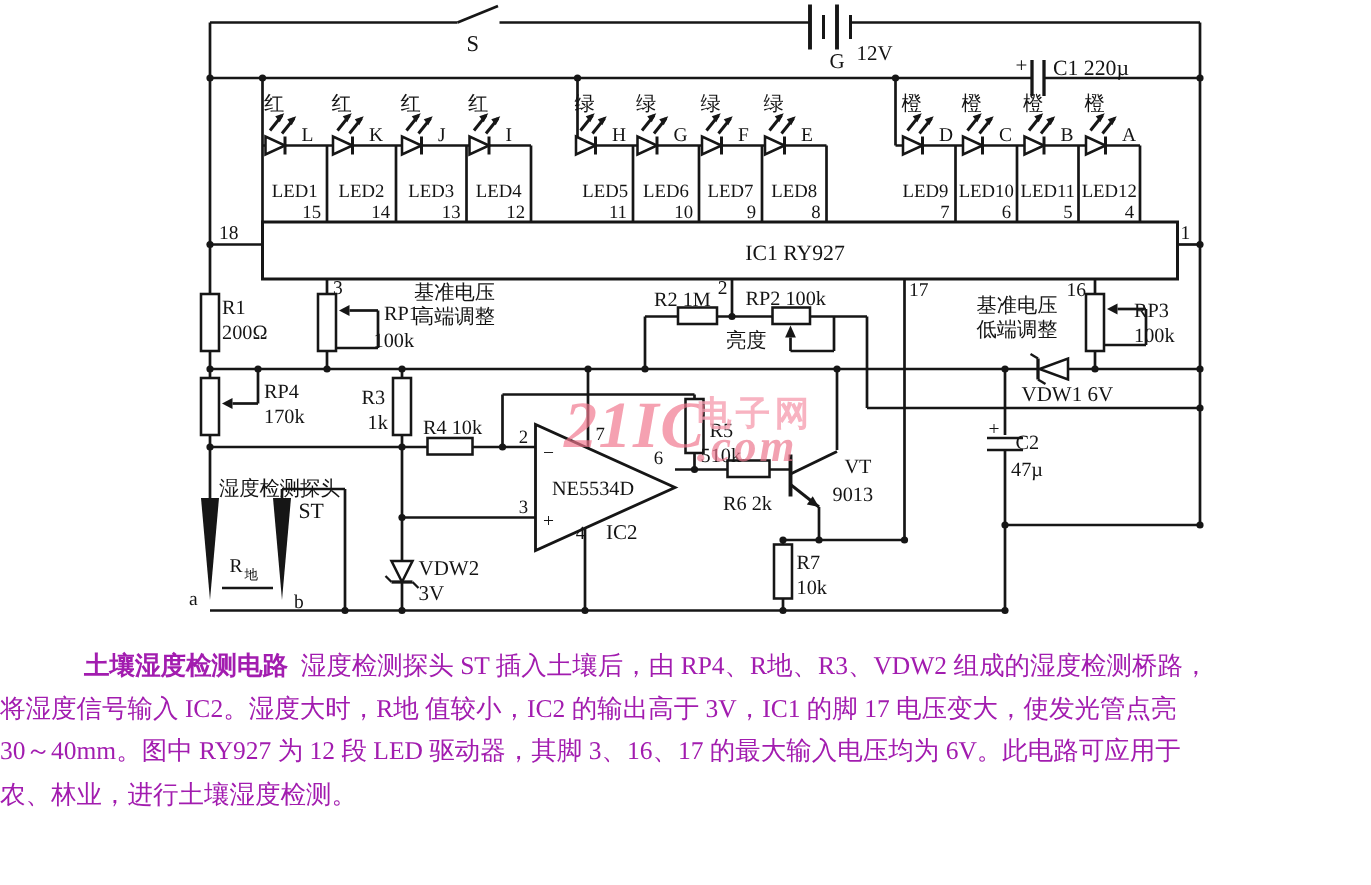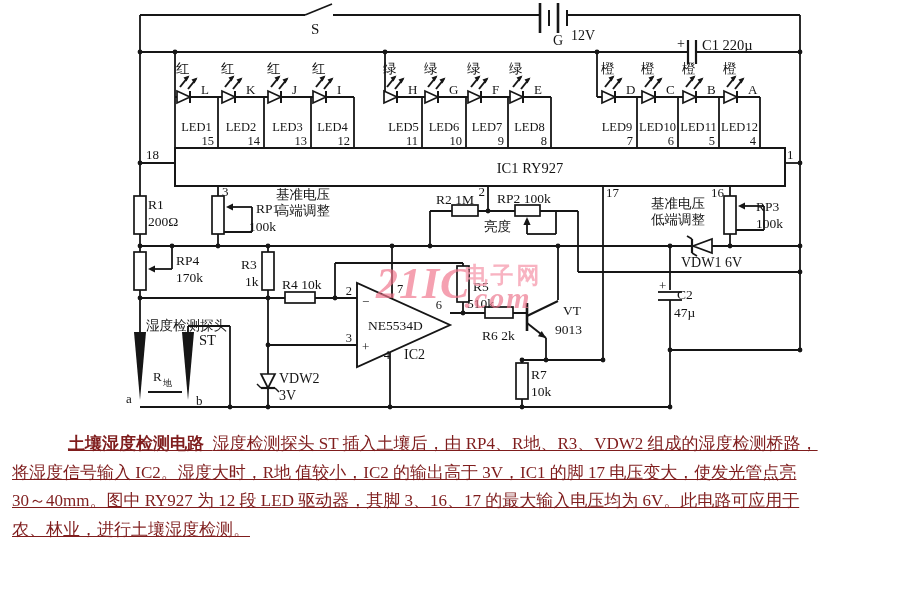--- a/index.html
+++ b/index.html
@@ -8,21 +8,21 @@
   #circuit{position:absolute;left:0;top:0;}
   .wm{position:absolute;left:376px;top:262px;display:flex;align-items:flex-start;
       pointer-events:none;opacity:.85;line-height:1;}
   .wm .big{font-size:44px;font-weight:bold;font-style:italic;color:rgba(240,118,140,.8);
            letter-spacing:1px;}
   .wm .col{margin-left:-6px;margin-top:2px;}
   .wm .cn{display:block;font-size:23px;font-weight:bold;color:rgba(246,160,178,.95);
           letter-spacing:3px;}
   .wm .com{display:block;font-size:30px;font-weight:bold;font-style:italic;
            color:rgba(236,118,140,.8);margin-top:-4px;letter-spacing:2px;}
-  .desc{position:absolute;left:12px;top:430px;width:902px;color:#7f1d1d;text-decoration:underline;}
+  .desc{position:absolute;left:0;top:430px;width:902px;color:#a21caf;}
   .desc p{margin:0;font-size:17px;line-height:28.5px;white-space:nowrap;}
   .desc .t{font-weight:bold;}
   .desc .ind{padding-left:56px;}
 </style>
 </head>
 <body>
 
 <div class="stage">
 
   <svg id="circuit" width="914" height="430" viewBox="0 0 914 430">

